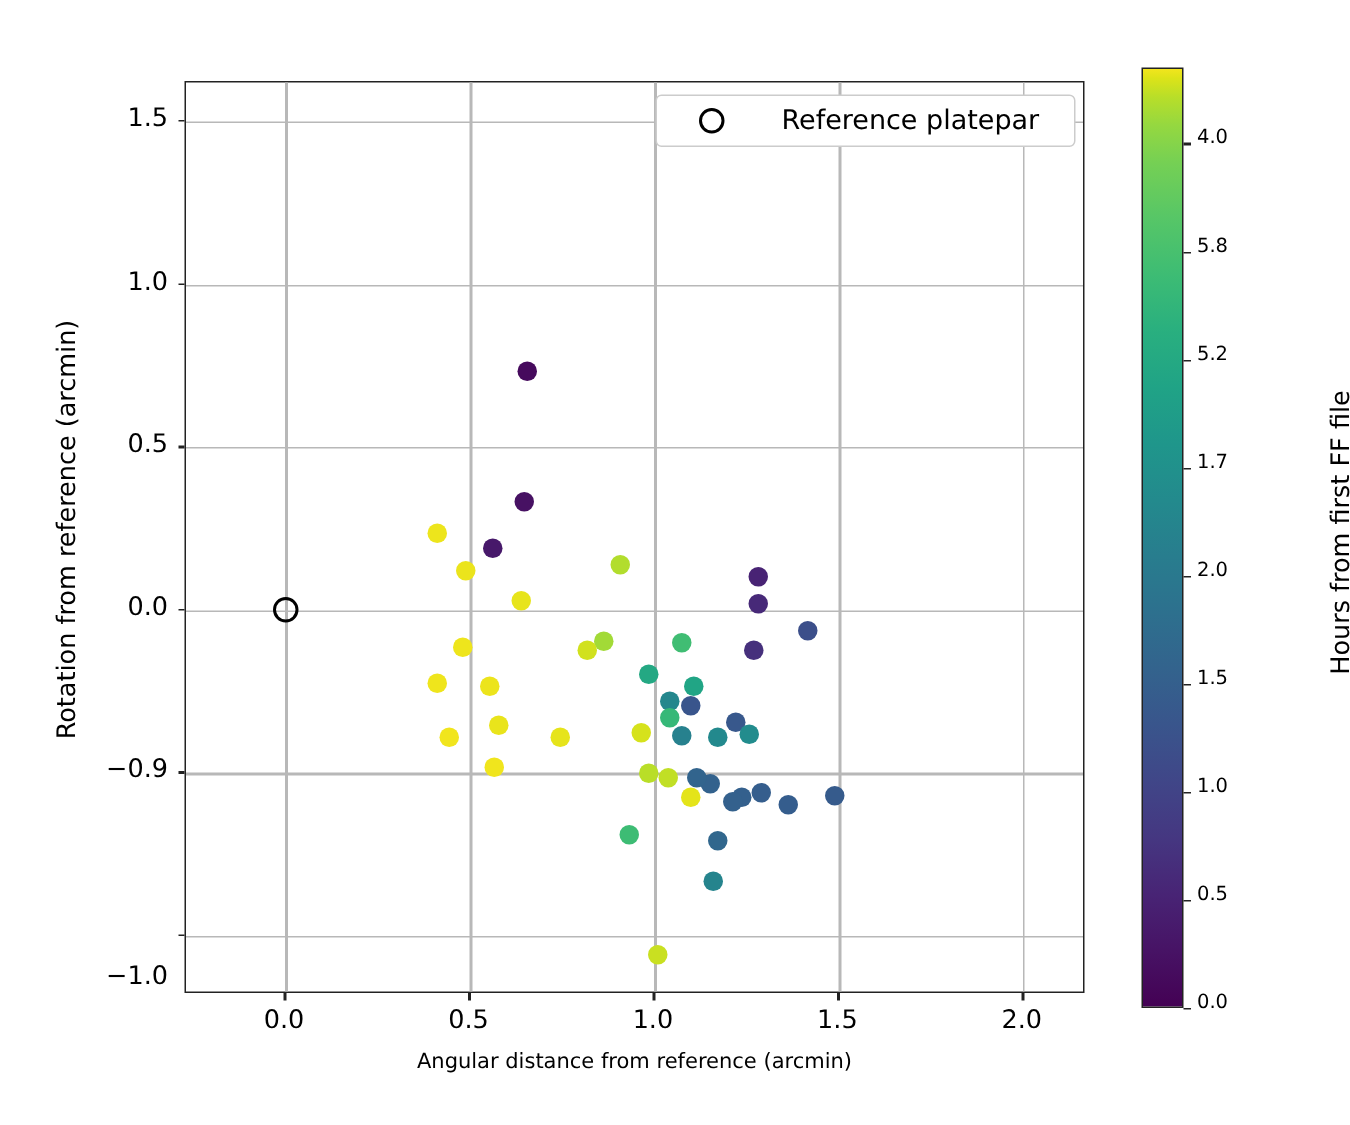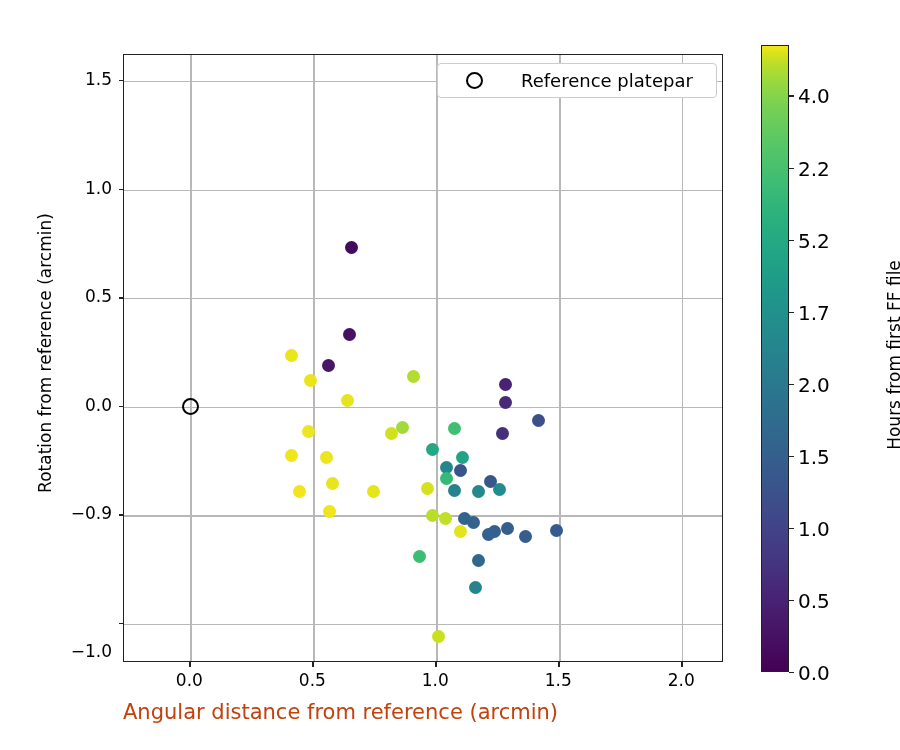--- a/index.html
+++ b/index.html
@@ -95,23 +95,23 @@
     margin-top: -11px;
     text-align: right;
     font-size: 17px;
     color: #000000;
   }
   #xlabel {
     position: absolute;
     left: 123px;
     top: 700px;
     width: 600px;
-    text-align: left;
-    font-size: 21px;
-    color: #c2410c;
+    text-align: center;
+    font-size: 14px;
+    color: #000000;
   }
   #ylabel {
     position: absolute;
     left: -135px;
     top: 343px;
     width: 360px;
     text-align: center;
     font-size: 17px;
     color: #000000;
     transform: rotate(-90deg);
@@ -164,21 +164,21 @@
     position: absolute;
     left: 789px;
     width: 5px;
     height: 1.4px;
     background: #222222;
   }
   .ticklabel-cbar {
     position: absolute;
     left: 798px;
     margin-top: -11px;
-    font-size: 20px;
+    font-size: 13px;
     color: #000000;
     white-space: nowrap;
   }
   #cbar-label {
     position: absolute;
     left: 714px;
     top: 345px;
     width: 360px;
     text-align: center;
     font-size: 17px;
@@ -303,19 +303,19 @@
       <div class="ticklabel-cbar" style="top: 527.862px;">1.0</div>
       <div class="tick-cbar" style="top: 455.793px;"></div>
       <div class="ticklabel-cbar" style="top: 455.793px;">1.5</div>
       <div class="tick-cbar" style="top: 383.724px;"></div>
       <div class="ticklabel-cbar" style="top: 383.724px;">2.0</div>
       <div class="tick-cbar" style="top: 311.655px;"></div>
       <div class="ticklabel-cbar" style="top: 311.655px;">1.7</div>
       <div class="tick-cbar" style="top: 239.586px;"></div>
       <div class="ticklabel-cbar" style="top: 239.586px;">5.2</div>
       <div class="tick-cbar" style="top: 167.517px;"></div>
-      <div class="ticklabel-cbar" style="top: 167.517px;">2.2</div>
+      <div class="ticklabel-cbar" style="top: 167.517px;">5.8</div>
       <div class="tick-cbar" style="top: 95.4483px;"></div>
       <div class="ticklabel-cbar" style="top: 95.4483px;">4.0</div>
     </div>
   <div id="cbar-label">Hours from first FF file</div>
 
 </div>
 
 </body></html>

